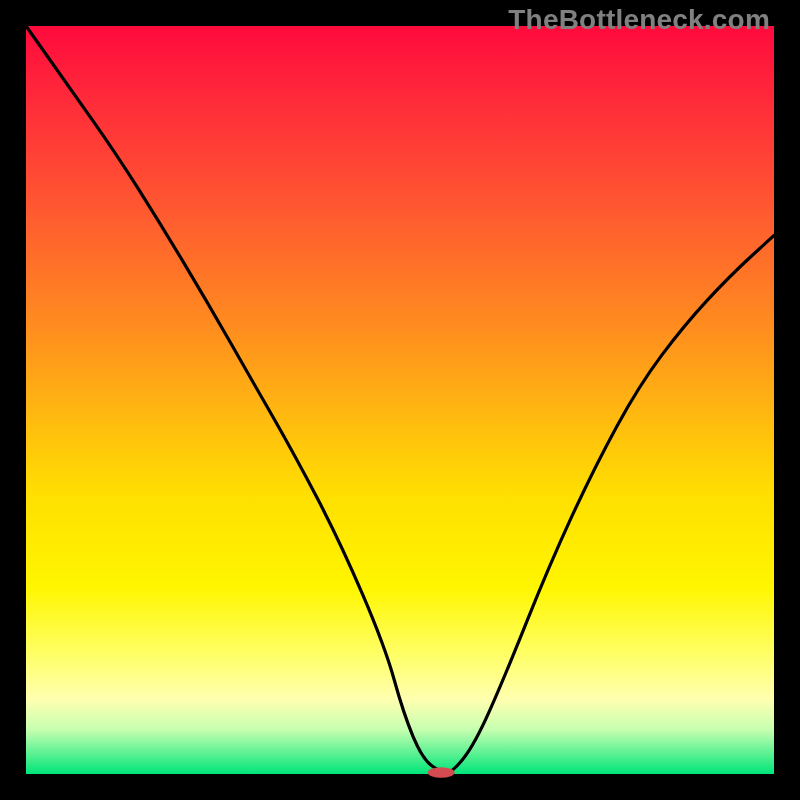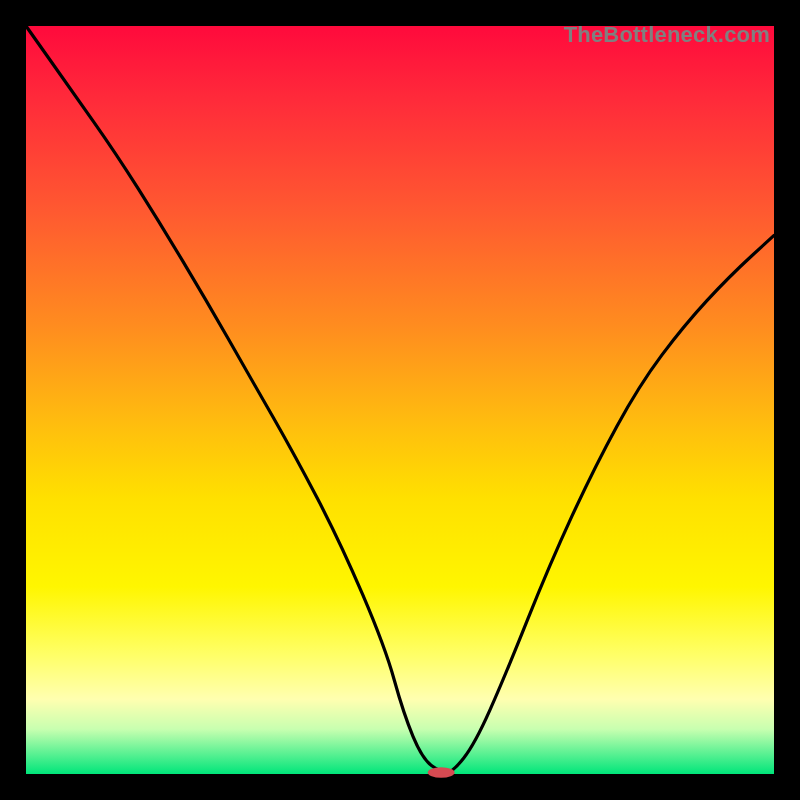--- a/index.html
+++ b/index.html
@@ -51,23 +51,23 @@
     stroke-width: 3.2;
     stroke-linecap: round;
     stroke-linejoin: round;
   }
   .marker {
     fill: #d64a52;
     stroke: none;
   }
   .watermark {
     position: absolute;
-    top: 22px;
+    top: 4px;
     right: 30px;
-    font-size: 22px;
+    font-size: 28px;
     font-weight: 600;
     color: #808080;
     letter-spacing: 0.2px;
   }
 </style>
 </head>
 <body>
 
 <div class="frame">
   <div class="plot-area">

